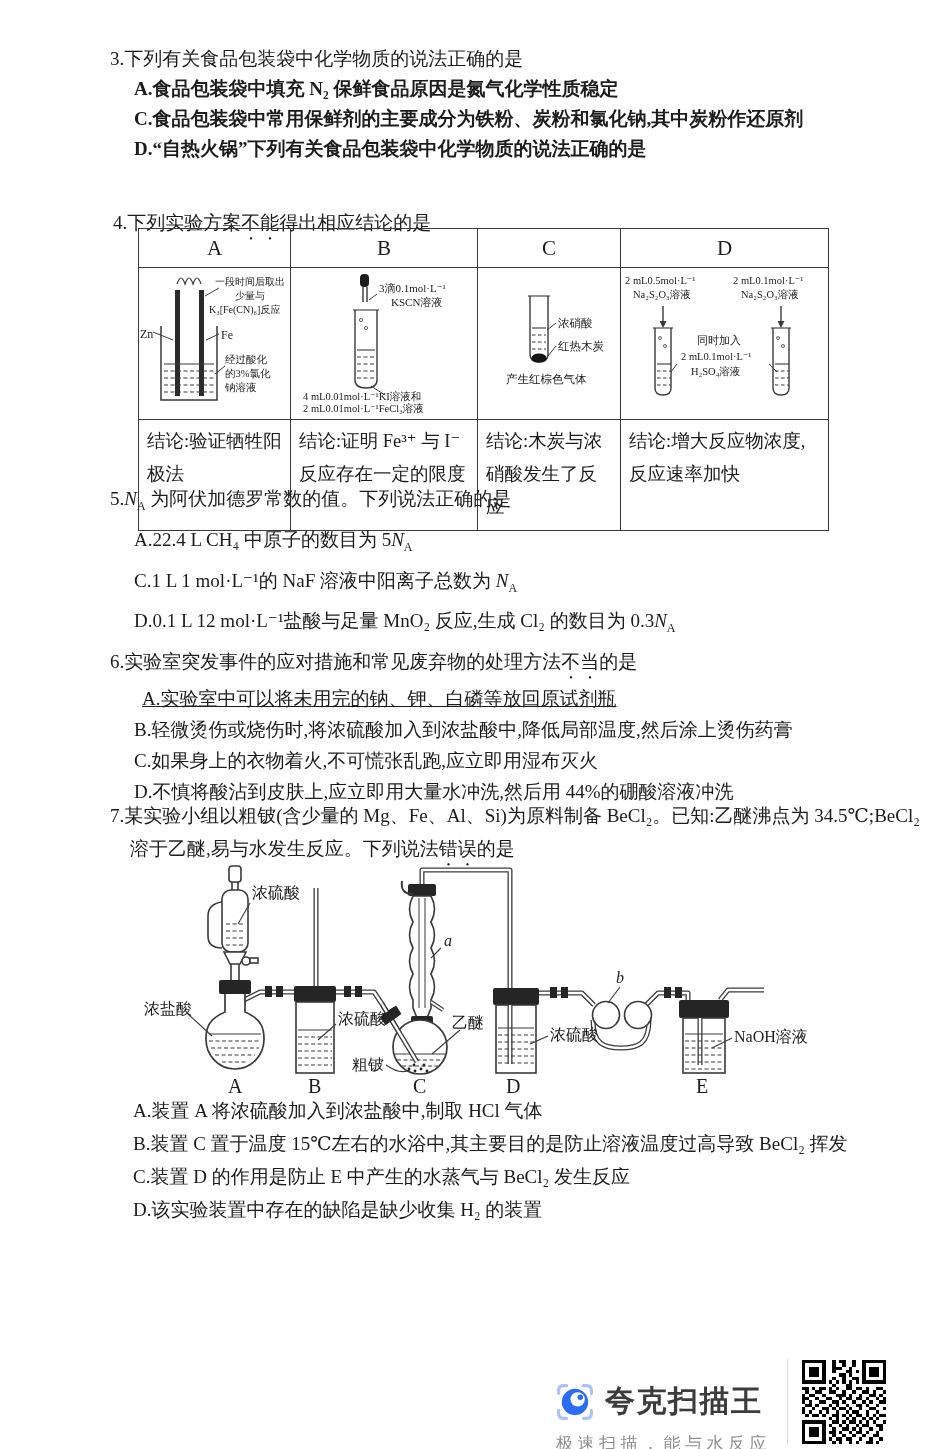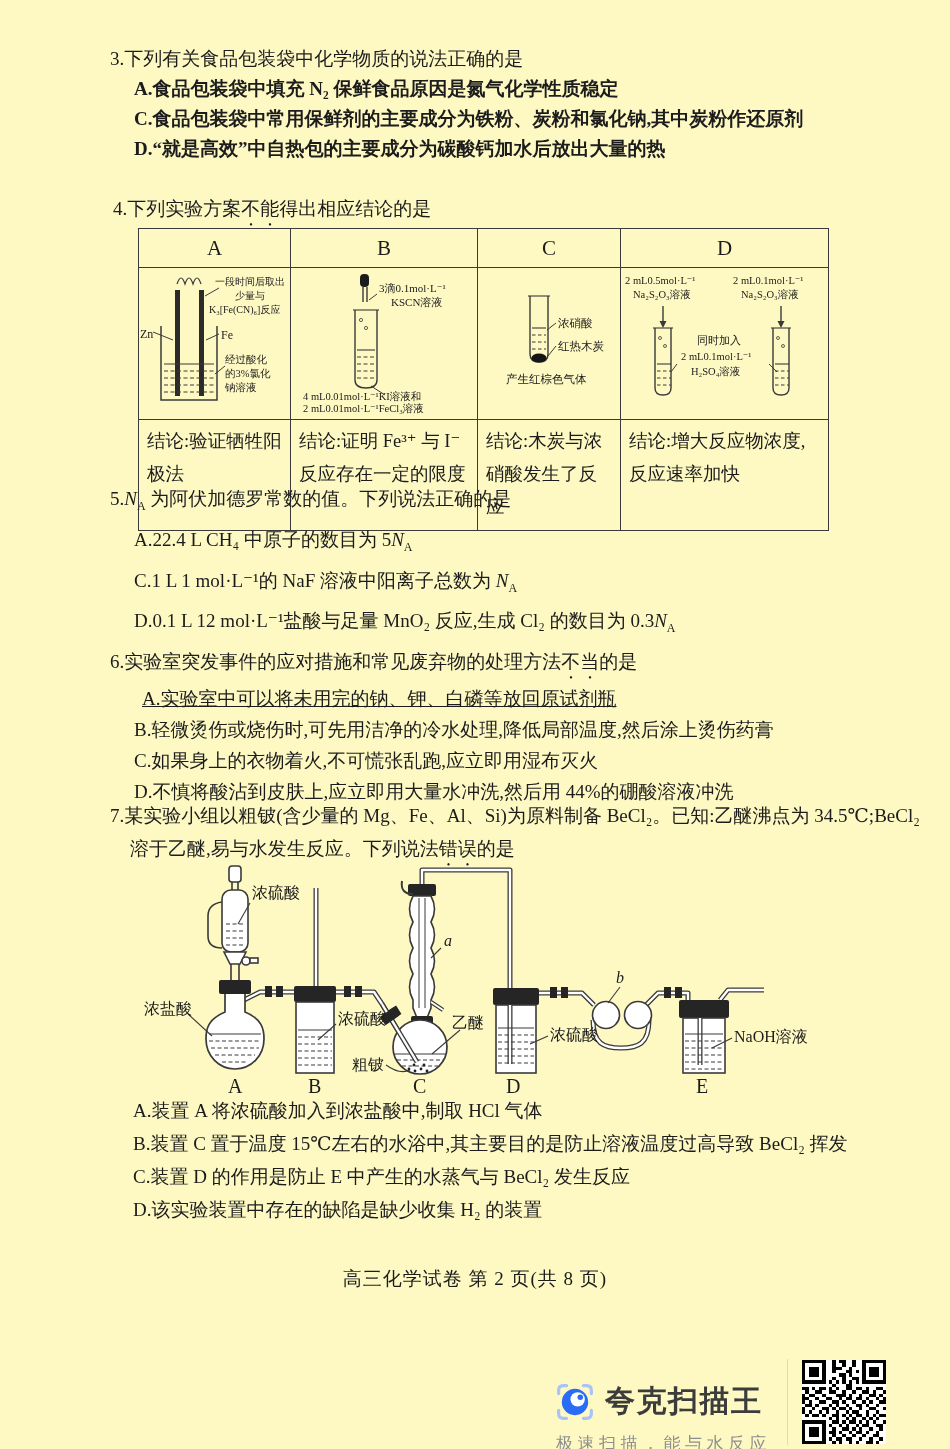--- a/index.html
+++ b/index.html
@@ -1,17 +1,17 @@
 <!DOCTYPE html>
 <html><head>
 <meta charset="utf-8">
 <style>
   html,body{margin:0;padding:0;background:#e9e9e9;}
   .page{
-    position:relative;width:950px;height:1449px;background:#fef9c3;
+    position:relative;width:950px;height:1449px;background:#ffffff;
     font-family:"Liberation Serif","DejaVu Serif",serif;color:#1c1c1c;
     overflow:hidden;margin:0 auto;
   }
   .blk{position:absolute;}
   .stem{font-size:19px;line-height:30px;white-space:nowrap;}
   .opt{font-size:19px;line-height:30px;margin-left:24px;white-space:nowrap;font-weight:bold;}
   em{font-style:normal;text-emphasis:filled dot #1c1c1c;-webkit-text-emphasis:filled dot #1c1c1c;text-emphasis-position:under right;-webkit-text-emphasis-position:under right;}
   sub{font-size:12px;}
   i{font-style:italic;}
   
@@ -36,24 +36,24 @@
 </style>
 </head>
 <body>
 
 <div class="page">
 
   <div class="blk" style="top:44px;left:110px;">
     <div class="stem">3.下列有关食品包装袋中化学物质的说法正确的是</div>
     <div class="opt">A.食品包装袋中填充 N₂ 保鲜食品原因是氮气化学性质稳定</div>
     <div class="opt">C.食品包装袋中常用保鲜剂的主要成分为铁粉、炭粉和氯化钠,其中炭粉作还原剂</div>
-    <div class="opt">D.“就是高效”中自热包的主要成分为碳酸钙加水后放出大量的热</div>
-  </div>
-
-  <div class="blk" style="top:194px;left:113px;">
+    <div class="opt">D.“自热火锅”下列有关食品包装袋中化学物质的说法正确的是</div>
+  </div>
+
+  <div class="blk" style="top:208px;left:113px;">
     <div class="stem">4.下列实验方案<em>不能</em>得出相应结论的是</div>
   </div>
 
   <div class="blk" style="top:228px;left:138px;">
     <table class="exp">
       <colgroup>
           <col style="width:152px">
           <col style="width:187px">
           <col style="width:143px">
           <col style="width:208px">
@@ -213,21 +213,21 @@
   <div class="blk" style="top:482px;left:110px;">
     <div class="q5line">5.<i>N</i><sub>A</sub> 为阿伏加德罗常数的值。下列说法正确的是</div>
     <div class="q5line" style="margin-left:24px;">A.22.4 L CH₄ 中原子的数目为 5<i>N</i><sub>A</sub></div>
     <div class="q5line" style="margin-left:24px;">C.1 L 1 mol·L⁻¹的 NaF 溶液中阳离子总数为 <i>N</i><sub>A</sub></div>
     <div class="q5line" style="margin-left:24px;">D.0.1 L 12 mol·L⁻¹盐酸与足量 MnO₂ 反应,生成 Cl₂ 的数目为 0.3<i>N</i><sub>A</sub></div>
   </div>
 
   <div class="blk" style="top:646px;left:110px;">
     <div class="q6line">6.实验室突发事件的应对措施和常见废弃物的处理方法<em>不当</em>的是</div>
     <div class="q6line" style="margin-left:32px;text-decoration:underline;">A.实验室中可以将未用完的钠、钾、白磷等放回原试剂瓶</div>
-    <div class="q6line" style="margin-left:24px;">B.轻微烫伤或烧伤时,可先用洁净的冷水处理,降低局部温度,然后涂上烫伤药膏</div>
+    <div class="q6line" style="margin-left:24px;">B.轻微烫伤或烧伤时,将浓硫酸加入到浓盐酸中,降低局部温度,然后涂上烫伤药膏</div>
     <div class="q6line" style="margin-left:24px;">C.如果身上的衣物着火,不可慌张乱跑,应立即用湿布灭火</div>
     <div class="q6line" style="margin-left:24px;">D.不慎将酸沾到皮肤上,应立即用大量水冲洗,然后用 44%的硼酸溶液冲洗</div>
   </div>
 
   <div class="blk" style="top:799px;left:110px;">
     <div class="q7stem">7.某实验小组以粗铍(含少量的 Mg、Fe、Al、Si)为原料制备 BeCl₂。已知:乙醚沸点为 34.5℃;BeCl₂ 溶于乙醚,易与水发生反应。下列说法<em>错误</em>的是</div>
   </div>
 
   <div class="blk" style="top:862px;left:130px;">
     <svg width="800" height="238" viewBox="0 0 800 238">
@@ -419,21 +419,20 @@
     </svg>
   </div>
 
   <div class="blk" style="top:1094px;left:133px;">
     <div class="q7opt">A.装置 A 将浓硫酸加入到浓盐酸中,制取 HCl 气体</div>
     <div class="q7opt">B.装置 C 置于温度 15℃左右的水浴中,其主要目的是防止溶液温度过高导致 BeCl₂ 挥发</div>
     <div class="q7opt">C.装置 D 的作用是防止 E 中产生的水蒸气与 BeCl₂ 发生反应</div>
     <div class="q7opt">D.该实验装置中存在的缺陷是缺少收集 H₂ 的装置</div>
   </div>
 
-  <div class="footer">高三化学试卷 第  2  页(共 8 页)</div>
 
   <div class="scanner">
     <div class="scan-left">
       <div class="brandrow">
         <svg width="38" height="38" viewBox="0 0 36 36">
           <g stroke="#a9c2f9" stroke-width="3" fill="none" stroke-linecap="round">
             <path d="M2.5 10 V7 Q2.5 2.5 7 2.5 H10"></path>
             <path d="M26 2.5 H29 Q33.5 2.5 33.5 7 V10"></path>
             <path d="M33.5 26 V29 Q33.5 33.5 29 33.5 H26"></path>
             <path d="M10 33.5 H7 Q2.5 33.5 2.5 29 V26"></path>

